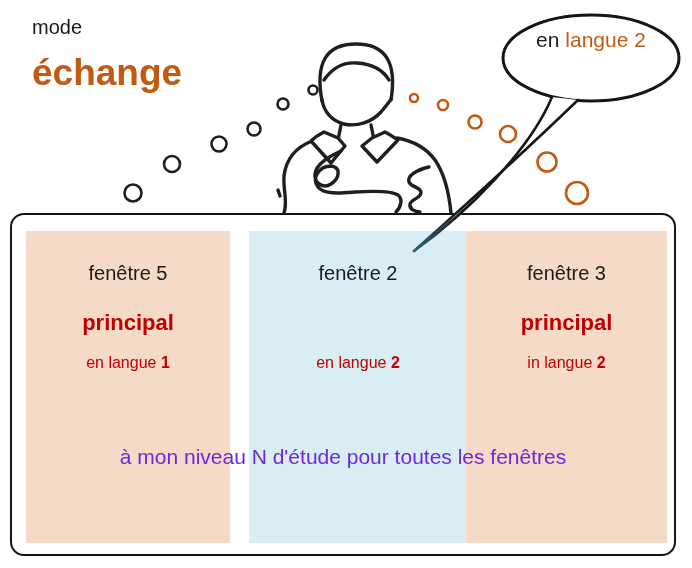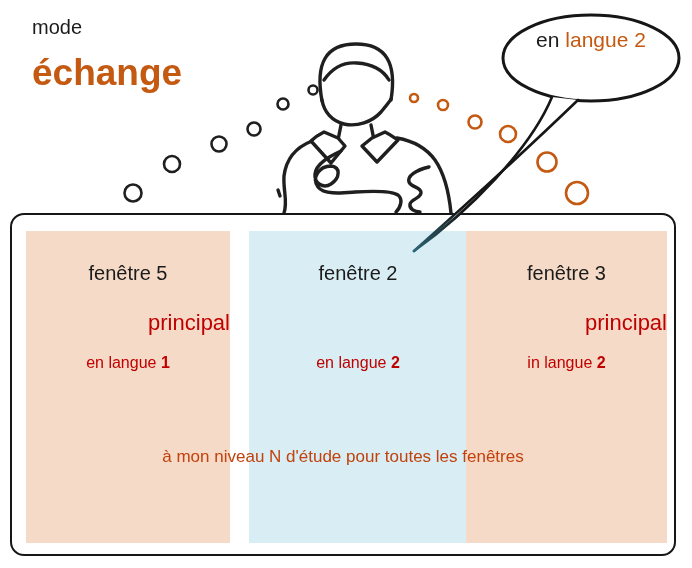--- a/index.html
+++ b/index.html
@@ -21,26 +21,26 @@
 
   
   #speech-bubble-text{left:503px;top:24px;width:176px;text-align:center;z-index:4;
                       font-size:21px;line-height:32px;color:#1b1b1b;}
   .orange{color:var(--orange);}
 
   
   .win-panel{top:231px;height:312px;z-index:2;}
   .win-row{position:absolute;left:0;width:100%;height:28px;line-height:28px;text-align:center;}
   .win-name{top:28px;font-size:20px;color:#1b1b1b;}
-  .win-role{top:78px;font-size:22px;font-weight:normal;color:var(--red);text-align:right;}
+  .win-role{top:78px;font-size:22px;font-weight:bold;color:var(--red);}
   .win-lang{top:118px;font-size:16px;color:var(--red);}
   .win-lang b{font-weight:bold;}
 
   #footer-text{left:10px;top:443px;width:666px;height:28px;line-height:28px;
-               text-align:center;font-size:17px;color:#c2410c;z-index:2;}
+               text-align:center;font-size:21px;color:#6d28d9;z-index:2;}
 </style>
 </head>
 <body>
 
 <div id="stage">
 
   <svg id="decor-layer" class="abs" width="692" height="568" viewBox="0 0 692 568">
 
     <g fill="#ffffff" stroke="none">
       <path d="M312 142 C294 149 286 160 284 176 C282 192 288 200 284 214 L452 214 C451 196 447 172 436 158 C426 145 410 140 397 138 Z"></path>

